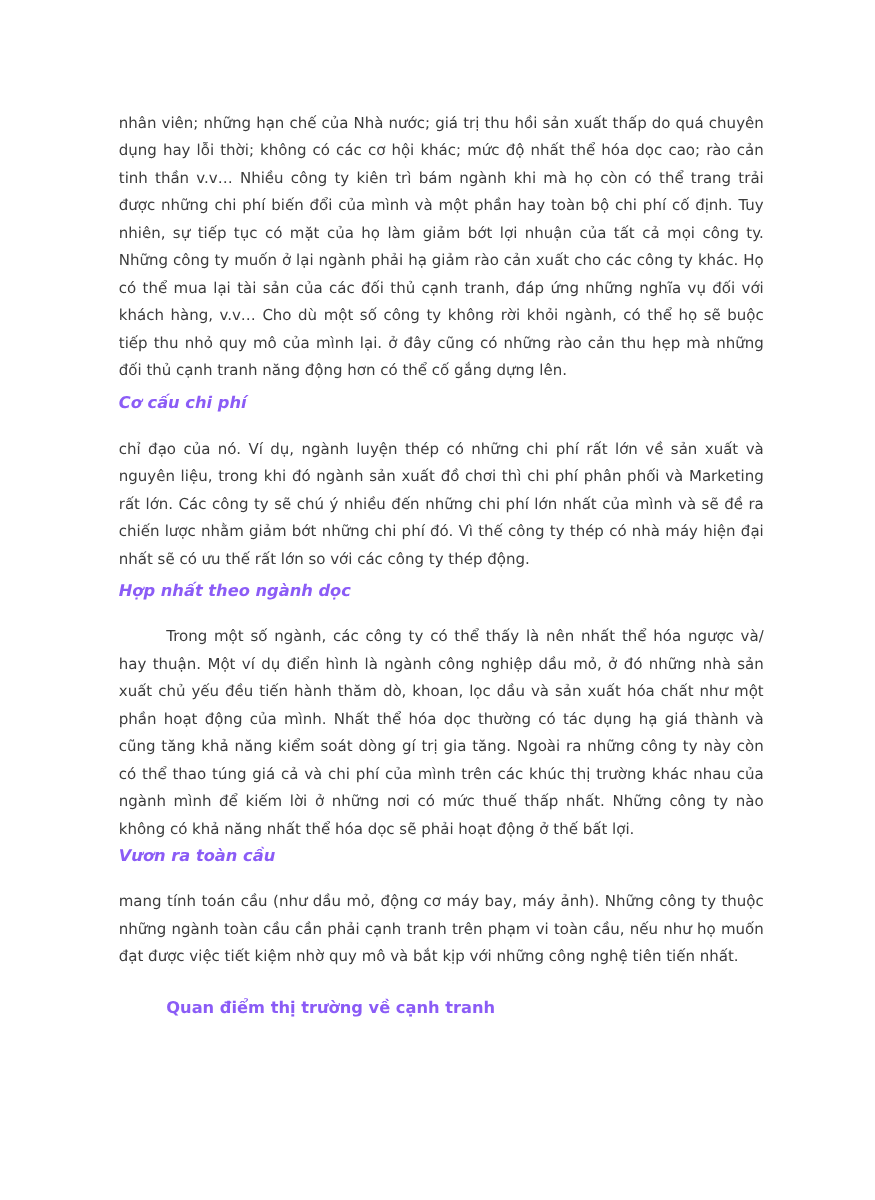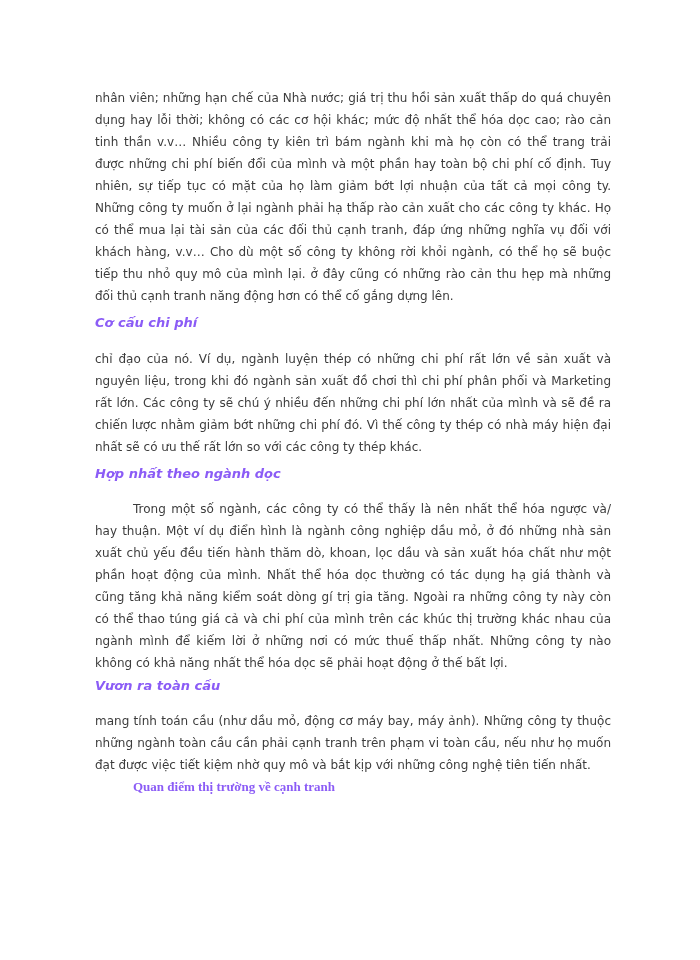--- a/index.html
+++ b/index.html
@@ -53,48 +53,48 @@
   .heading.upright {
     font-style: normal;
     padding-left: 38px;
   }
   .h1 { margin-top: 5px; }
   .p2 { margin-top: 14px; }
   .h2 { margin-top: 5px; }
   .p3 { margin-top: 13px; }
   .h3 { margin-top: 1px; }
   .p4 { margin-top: 13px; }
-  .h4 { margin-top: 0; font-family: Liberation Serif, serif; }
+  .h4 { margin-top: 20px; }
 </style>
 </head>
 <body>
 
 <div class="doc">
 
   <div class="para p1">
     <div class="line">nhân viên; những hạn chế của Nhà nước; giá trị thu hồi sản xuất thấp do quá chuyên</div>
     <div class="line">dụng hay lỗi thời; không có các cơ hội khác; mức độ nhất thể hóa dọc cao; rào cản</div>
     <div class="line">tinh thần v.v… Nhiều công ty kiên trì bám ngành khi mà họ còn có thể trang trải</div>
     <div class="line">được những chi phí biến đổi của mình và một phần hay toàn bộ chi phí cố định. Tuy</div>
     <div class="line">nhiên, sự tiếp tục có mặt của họ làm giảm bớt lợi nhuận của tất cả mọi công ty.</div>
-    <div class="line">Những công ty muốn ở lại ngành phải hạ thấp rào cản xuất cho các công ty khác. Họ</div>
+    <div class="line">Những công ty muốn ở lại ngành phải hạ giảm rào cản xuất cho các công ty khác. Họ</div>
     <div class="line">có thể mua lại tài sản của các đối thủ cạnh tranh, đáp ứng những nghĩa vụ đối với</div>
     <div class="line">khách hàng, v.v… Cho dù một số công ty không rời khỏi ngành, có thể họ sẽ buộc</div>
     <div class="line">tiếp thu nhỏ quy mô của mình lại. ở đây cũng có những rào cản thu hẹp mà những</div>
     <div class="line last">đối thủ cạnh tranh năng động hơn có thể cố gắng dựng lên.</div>
   </div>
 
   <div class="heading h1">Cơ cấu chi phí</div>
 
   <div class="para p2">
     <div class="line">chỉ đạo của nó. Ví dụ, ngành luyện thép có những chi phí rất lớn về sản xuất và</div>
     <div class="line">nguyên liệu, trong khi đó ngành sản xuất đồ chơi thì chi phí phân phối và Marketing</div>
     <div class="line">rất lớn. Các công ty sẽ chú ý nhiều đến những chi phí lớn nhất của mình và sẽ đề ra</div>
     <div class="line">chiến lược nhằm giảm bớt những chi phí đó. Vì thế công ty thép có nhà máy hiện đại</div>
-    <div class="line last">nhất sẽ có ưu thế rất lớn so với các công ty thép khác.</div>
+    <div class="line last">nhất sẽ có ưu thế rất lớn so với các công ty thép động.</div>
   </div>
 
   <div class="heading h2">Hợp nhất theo ngành dọc</div>
 
   <div class="para p3">
     <div class="line indent">Trong một số ngành, các công ty có thể thấy là nên nhất thể hóa ngược và/</div>
     <div class="line">hay thuận. Một ví dụ điển hình là ngành công nghiệp dầu mỏ, ở đó những nhà sản</div>
     <div class="line">xuất chủ yếu đều tiến hành thăm dò, khoan, lọc dầu và sản xuất hóa chất như một</div>
     <div class="line">phần hoạt động của mình. Nhất thể hóa dọc thường có tác dụng hạ giá thành và</div>
     <div class="line">cũng tăng khả năng kiểm soát dòng gí trị gia tăng. Ngoài ra những công ty này còn</div>

